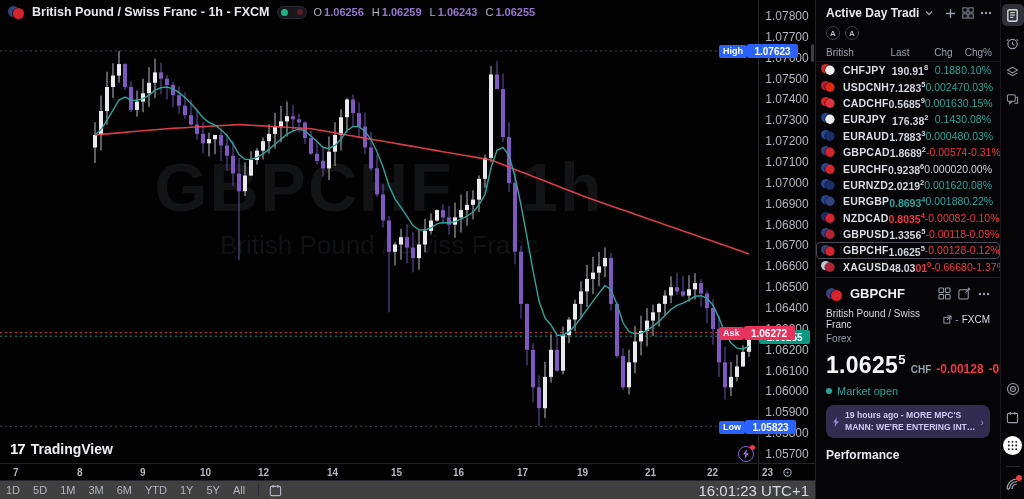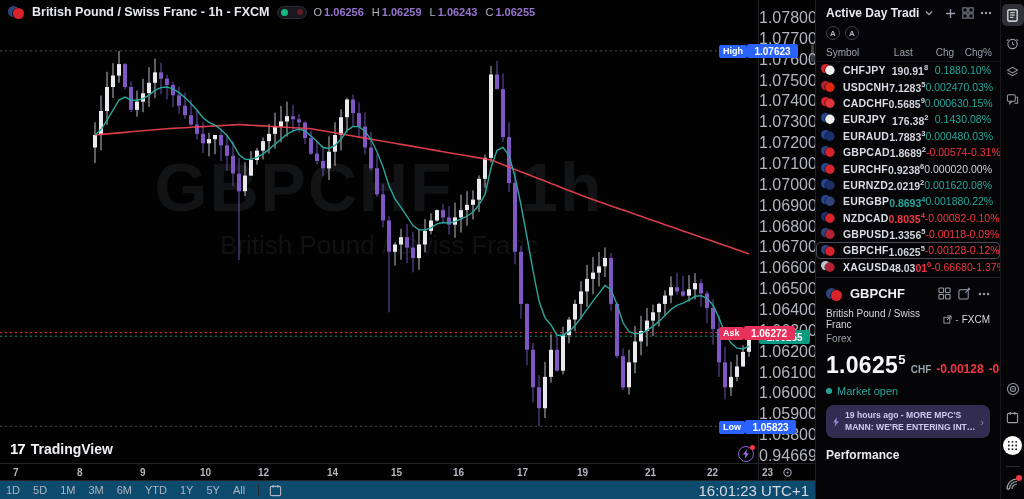--- a/index.html
+++ b/index.html
@@ -34,36 +34,36 @@
   #tv-logo .mark { font-size:15px; font-weight:900; color:#fff; letter-spacing:-1px; }
   #tv-logo .name { font-size:14px; font-weight:700; color:#f0f1f5; }
 
   #bolt-badge { position:absolute; left:738px; top:446px; width:16px; height:16px; border:1.5px solid #8e5fd4;
                 border-radius:50%; z-index:6; display:flex; align-items:center; justify-content:center; }
   #bolt-badge .dot { position:absolute; right:-2px; top:-2px; width:5px; height:5px; border-radius:50%; background:#f23645; }
 
   
   #price-axis { position:absolute; left:758px; top:0; width:57px; height:463px; border-left:1px solid #232329;
                 background:#020203; z-index:4; }
-  .pa-label { position:absolute; width:100%; text-align:center; font-size:16px; color:#b4b6bf; }
+  .pa-label { position:absolute; width:100%; text-align:center; font-size:12px; color:#b4b6bf; }
   .axis-badge { position:absolute; display:flex; gap:0; align-items:center; left:-40px; }
   .axis-badge .tag { font-size:9px; font-weight:700; color:#fff; padding:1.5px 4px; border-radius:2px; }
   .axis-badge .val { width:51px; text-align:center; font-size:10px; font-weight:700; color:#fff; padding:1.5px 0; border-radius:2px; }
   #pa-scrollbar { position:absolute; right:1px; top:44px; width:3px; height:18px; background:#3c3d46; border-radius:2px; }
 
   
   #time-axis { position:absolute; left:0; top:463px; width:815px; height:17px; border-top:1px solid #232329;
                background:#020203; z-index:4; }
   .ta-label { position:absolute; top:3px; font-size:10px; font-weight:600; color:#b4b6bf; }
   #ta-corner { position:absolute; left:758px; top:0; width:57px; height:17px; border-left:1px solid #232329;
                display:flex; align-items:center; justify-content:center; }
 
   
   #bottom-bar { position:absolute; left:0; top:480px; width:815px; height:19px; border-top:1px solid #232329;
-                background:#0c4a6e; display:flex; align-items:center; padding:0 6px; z-index:4; }
+                background:#404040; display:flex; align-items:center; padding:0 6px; z-index:4; }
   .range-btn { font-size:11px; color:#b2b5be; margin-right:13px; cursor:pointer; }
   #bb-div { width:1px; height:12px; background:#2a2a31; margin:0 10px 0 0; }
   #bb-clock { margin-left:auto; font-size:15px; color:#d6d8e0; }
 
   
   #watchlist-panel { position:absolute; left:815px; top:0; width:185px; height:499px; background:#050507;
                      border-left:1px solid #1f1f26; z-index:5; }
   #wl-header { display:flex; align-items:center; padding:6px 8px 4px 10px; gap:6px; }
   #wl-title { font-size:12px; font-weight:700; color:#e8eaf0; white-space:nowrap; overflow:hidden; }
   #wl-header .hicon { color:#9aa0ab; flex:none; display:flex; }
@@ -419,21 +419,21 @@
       <div class="pa-label" style="top: 238px;">1.06700</div>
       <div class="pa-label" style="top: 259px;">1.06600</div>
       <div class="pa-label" style="top: 280px;">1.06500</div>
       <div class="pa-label" style="top: 301px;">1.06400</div>
       <div class="pa-label" style="top: 322px;">1.06300</div>
       <div class="pa-label" style="top: 343px;">1.06200</div>
       <div class="pa-label" style="top: 364px;">1.06100</div>
       <div class="pa-label" style="top: 384px;">1.06000</div>
       <div class="pa-label" style="top: 405px;">1.05900</div>
       <div class="pa-label" style="top: 426px;">1.05800</div>
-      <div class="pa-label" style="top: 447px;">0.94669</div>
+      <div class="pa-label" style="top: 447px;">1.05700</div>
       <div class="axis-badge" style="top: 330px; z-index: 2; left: 0px;">
         <span class="val" style="background: rgb(8, 153, 129);">1.06255</span>
       </div>
       <div class="axis-badge" style="top: 326px; z-index: 3;">
         <span class="tag" style="background: rgb(232, 49, 91);">Ask</span>
         <span class="val" style="background: rgb(232, 49, 91);">1.06272</span>
       </div>
       <div class="axis-badge" style="top: 44px; z-index: 3;">
         <span class="tag" style="background: rgb(41, 98, 255);">High</span>
         <span class="val" style="background: rgb(41, 98, 255);">1.07623</span>
@@ -515,21 +515,21 @@
             <circle cx="6" cy="2" r="1.2" fill="currentColor"></circle>
             <circle cx="10" cy="2" r="1.2" fill="currentColor"></circle>
           </svg>
       </span>
     </div>
     <div id="wl-accounts">
         <span class="acct-circle">A</span>
         <span class="acct-circle">A</span>
       </div>
     <div id="wl-cols">
-      <span class="c-sym">Symbol</span>
+      <span class="c-sym">British</span>
       <span class="c-last">Last</span>
       <span class="c-chg">Chg</span>
       <span class="c-pct">Chg%</span>
     </div>
     <div id="wl-rows">
         <div class="wl-row">
           <span class="flags"><span class="flag-pair"><i class="b" style="background: rgb(216, 35, 42);"></i><i class="f" style="background: rgb(239, 239, 239);"></i></span></span>
           <span class="sym">CHFJPY</span>
           <span class="last"><span style="color: rgb(209, 212, 220);">190.91</span><sup style="color: rgb(209, 212, 220);">8</sup></span>
           <span class="chg" style="color: rgb(38, 166, 154);">0.188</span>
@@ -539,21 +539,21 @@
           <span class="flags"><span class="flag-pair"><i class="b" style="background: rgb(178, 34, 52);"></i><i class="f" style="background: rgb(222, 41, 16);"></i></span></span>
           <span class="sym">USDCNH</span>
           <span class="last"><span style="color: rgb(209, 212, 220);">7.1283</span><sup style="color: rgb(209, 212, 220);">5</sup></span>
           <span class="chg" style="color: rgb(38, 166, 154);">0.00247</span>
           <span class="pct" style="color: rgb(38, 166, 154);">0.03%</span>
         </div>
         <div class="wl-row">
           <span class="flags"><span class="flag-pair"><i class="b" style="background: rgb(216, 35, 42);"></i><i class="f" style="background: rgb(224, 53, 60);"></i></span></span>
           <span class="sym">CADCHF</span>
           <span class="last"><span style="color: rgb(209, 212, 220);">0.5685</span><sup style="color: rgb(209, 212, 220);">9</sup></span>
-          <span class="chg" style="color: rgb(38, 166, 154);">0.00063</span>
+          <span class="chg" style="color: rgb(38, 166, 154);">0.00163</span>
           <span class="pct" style="color: rgb(38, 166, 154);">0.15%</span>
         </div>
         <div class="wl-row">
           <span class="flags"><span class="flag-pair"><i class="b" style="background: rgb(36, 70, 142);"></i><i class="f" style="background: rgb(239, 239, 239);"></i></span></span>
           <span class="sym">EURJPY</span>
           <span class="last"><span style="color: rgb(209, 212, 220);">176.38</span><sup style="color: rgb(209, 212, 220);">2</sup></span>
           <span class="chg" style="color: rgb(38, 166, 154);">0.143</span>
           <span class="pct" style="color: rgb(38, 166, 154);">0.08%</span>
         </div>
         <div class="wl-row">

